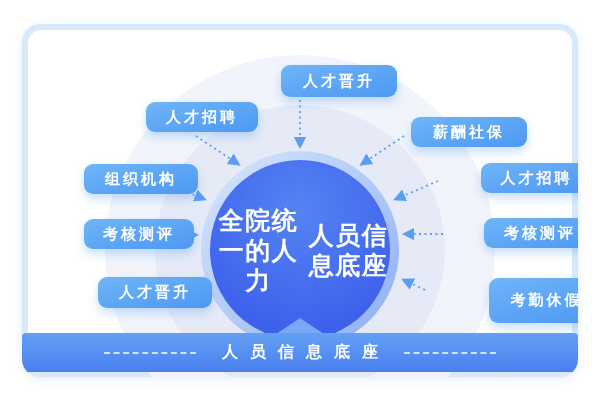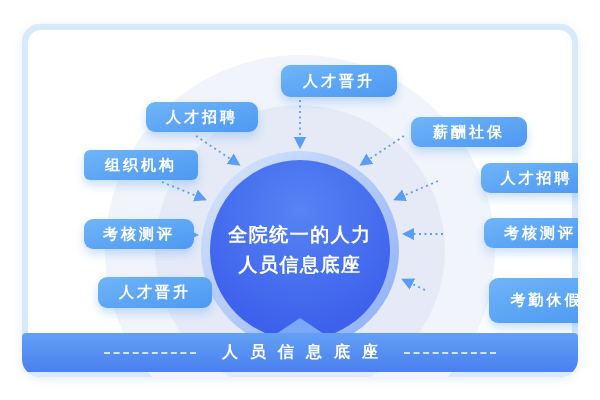--- a/index.html
+++ b/index.html
@@ -27,22 +27,22 @@
     border-radius:50%;background:var(--halo-mid,#e5eaf6);
   }
   .arrows{position:absolute;left:0;top:0;width:556px;height:353px;}
   .ring{
     position:absolute;left:179px;top:127px;width:198px;height:198px;border-radius:50%;
     background:linear-gradient(135deg,var(--ring-start,#d9e7fb) 0%,var(--ring-end,#8badf6) 100%);
   }
   .circle{
     position:absolute;left:188px;top:136px;width:180px;height:180px;border-radius:50%;
     background:radial-gradient(circle at 50% 28%,var(--circle-start,#5584f3) 0%,var(--circle-end,#3e61ec) 75%);
-    display:flex;flex-direction:column;align-items:center;justify-content:center;
-    color:#ffffff;font-size:19px;font-weight:bold;letter-spacing:1.5px;line-height:30px;
+    display:flex;flex-direction:row;align-items:center;justify-content:center;
+    color:#ffffff;font-size:25px;font-weight:bold;letter-spacing:1.5px;line-height:30px;
     text-align:center;
   }
   .pill{
     position:absolute;height:30px;display:flex;align-items:center;justify-content:center;
     background:linear-gradient(165deg,var(--pill-start,#6fb5f8) 0%,var(--pill-end,#4d98f2) 100%);
     border-radius:9px;color:#ffffff;font-size:15px;font-weight:bold;letter-spacing:3px;
     box-shadow:0 5px 10px rgba(77,152,242,.30);
     padding:0 2px;
     margin-left:36px;
   }
@@ -93,21 +93,21 @@
 
   <div class="ring"></div>
   <div class="circle">
     <span>全院统一的人力</span>
     <span>人员信息底座</span>
   </div>
 
   <div class="pill" style="left:223px;top:41px;width:112px;height:32px;">人才晋升</div>
   <div class="pill" style="left:88px;top:78px;width:108px;">人才招聘</div>
   <div class="pill" style="left:353px;top:93px;width:112px;">薪酬社保</div>
-  <div class="pill" style="left:26px;top:126px;width:110px;border-radius:6px;">组织机构</div>
+  <div class="pill" style="left:26px;top:140px;width:110px;">组织机构</div>
   <div class="pill" style="left:423px;top:139px;width:107px;">人才招聘</div>
   <div class="pill" style="left:26px;top:195px;width:106px;">考核测评</div>
   <div class="pill" style="left:426px;top:194px;width:108px;">考核测评</div>
   <div class="pill" style="left:40px;top:253px;width:110px;height:31px;">人才晋升</div>
   <div class="pill" style="left:431px;top:254px;width:111px;height:45px;">考勤休假</div>
 
   <div class="pointer"></div>
 
   <div class="bar">
     <div class="bar-dash"></div>

